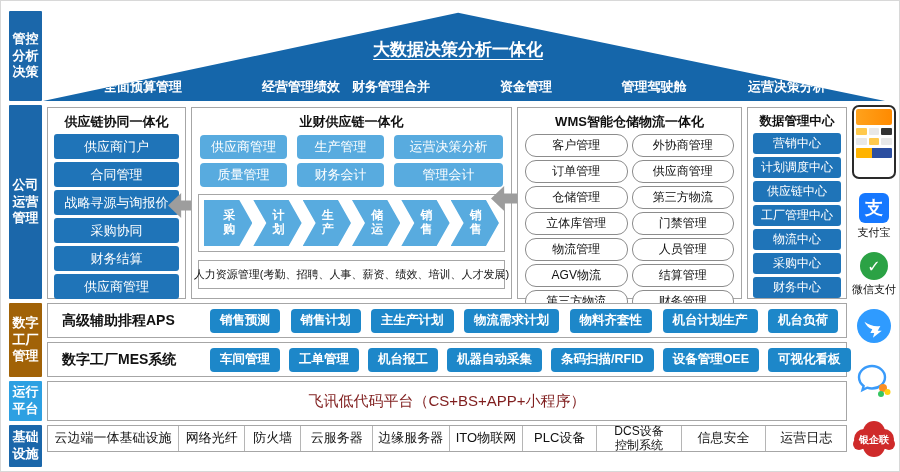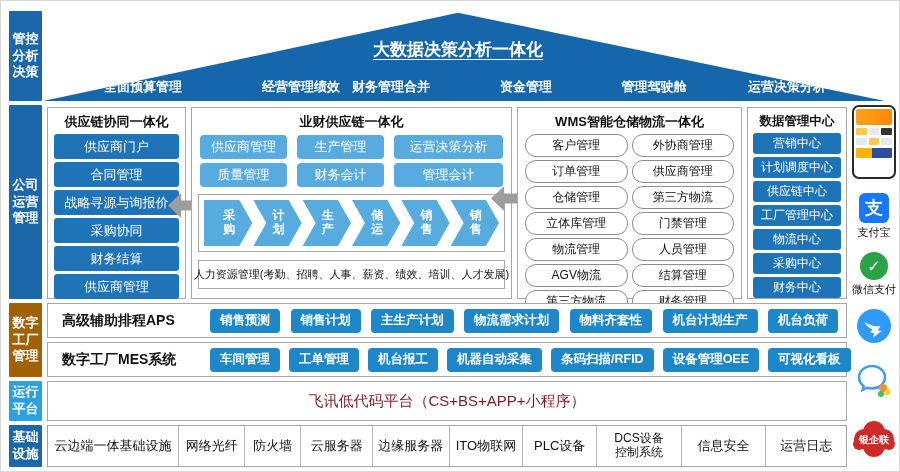--- a/index.html
+++ b/index.html
@@ -248,21 +248,21 @@
       <div class="btn-cyan">条码扫描/RFID</div>
       <div class="btn-cyan">设备管理OEE</div>
       <div class="btn-cyan">可视化看板</div>
     </div>
   </div>
 
   <div class="abs panel runtime" style="left:46px;top:380px;width:800px;height:40px;">
     <span>飞讯低代码平台（CS+BS+APP+小程序）</span>
   </div>
 
-  <div class="abs panel infra" style="left:46px;top:424px;width:800px;height:42px;">
+  <div class="abs panel infra" style="left:46px;top:424px;width:800px;height:27px;">
     <div class="infra-cell" style="flex:135;">云边端一体基础设施</div>
     <div class="infra-cell" style="flex:65;">网络光纤</div>
     <div class="infra-cell" style="flex:55;">防火墙</div>
     <div class="infra-cell" style="flex:71;">云服务器</div>
     <div class="infra-cell" style="flex:77;">边缘服务器</div>
     <div class="infra-cell" style="flex:73;">ITO物联网</div>
     <div class="infra-cell" style="flex:74;">PLC设备</div>
     <div class="infra-cell" style="flex:85;font-size:12px;">DCS设备
 控制系统</div>
     <div class="infra-cell" style="flex:85;">信息安全</div>

